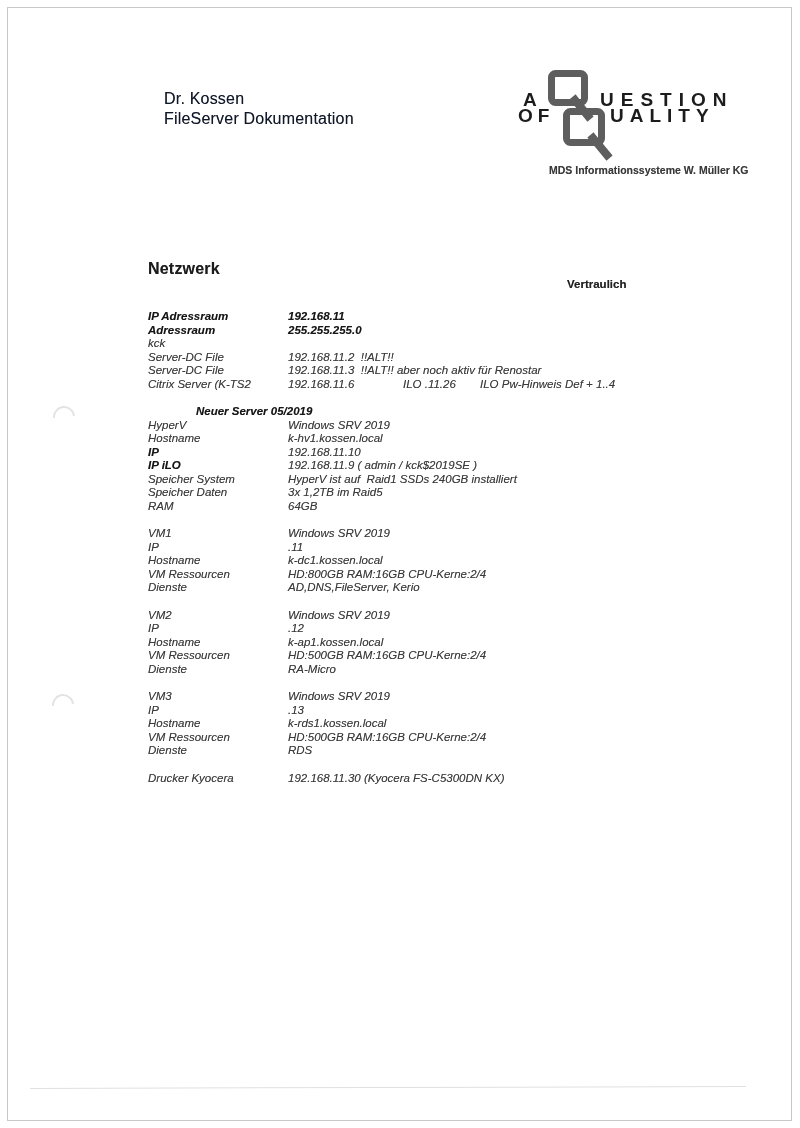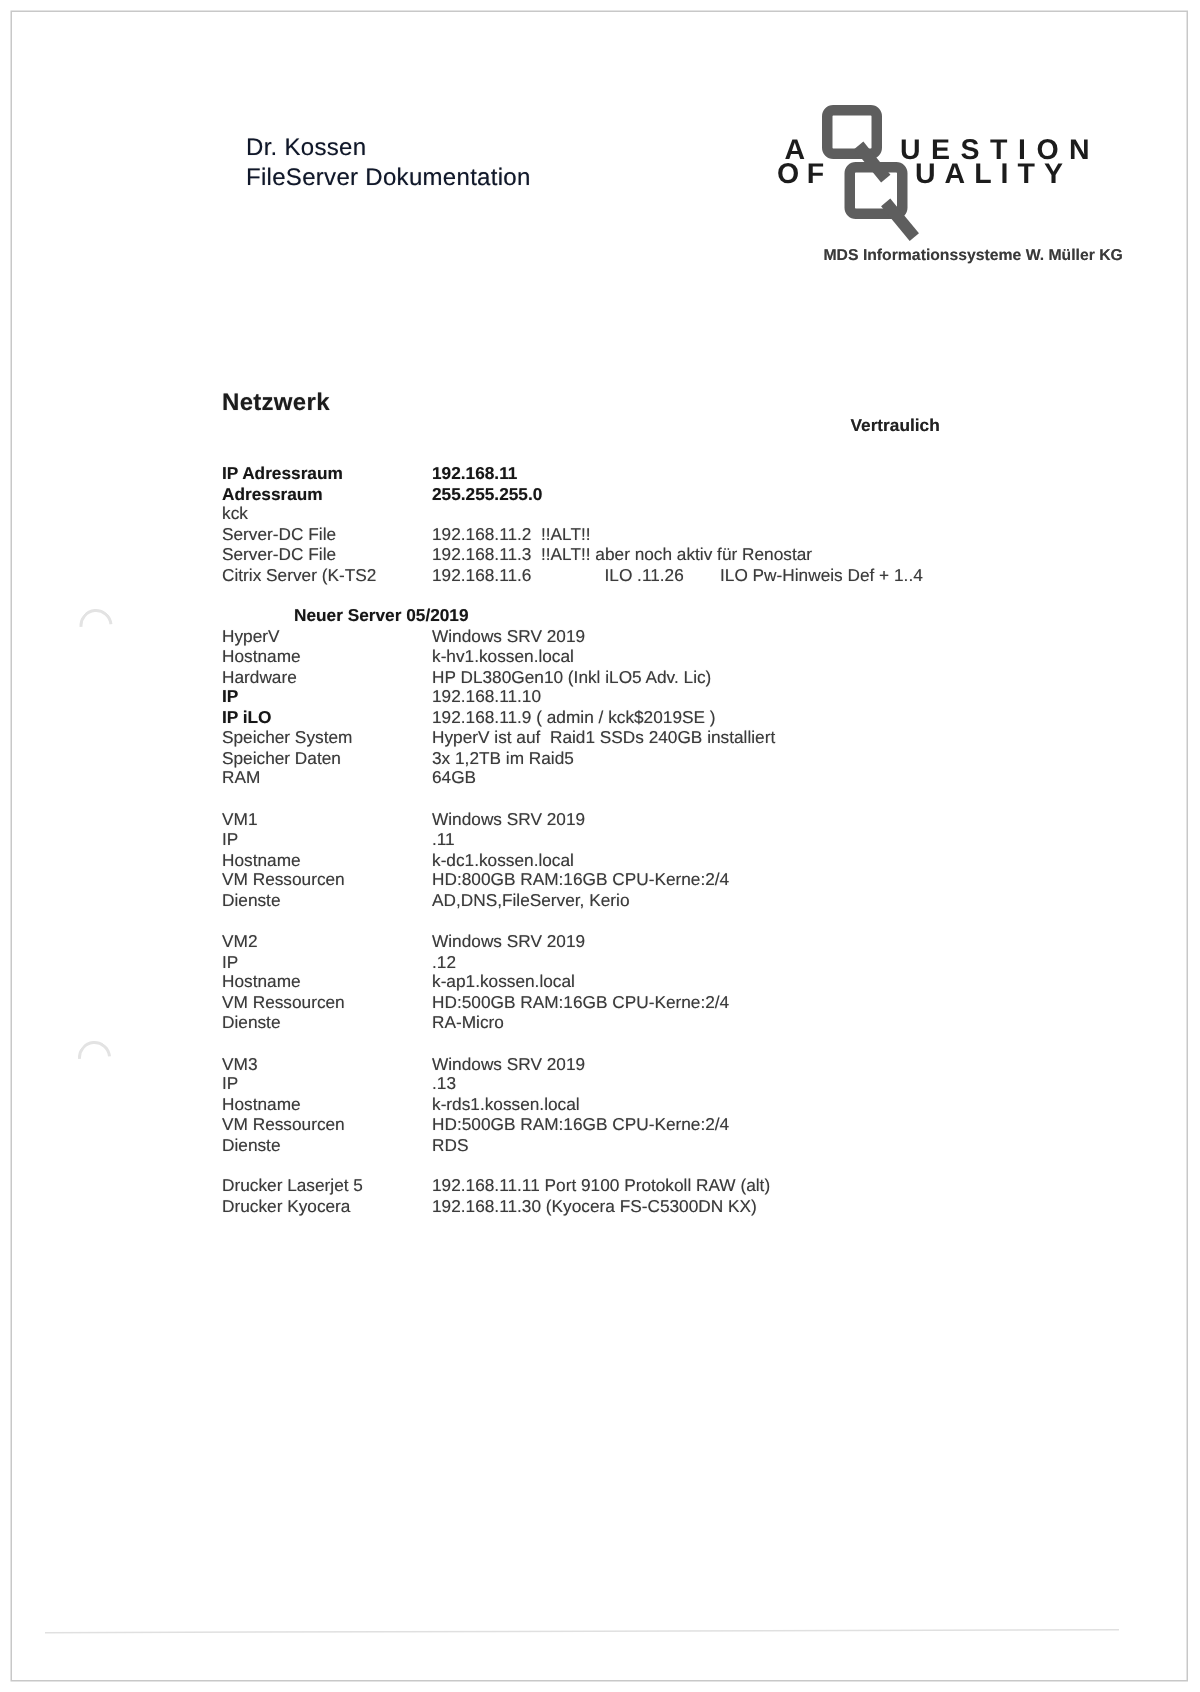--- a/index.html
+++ b/index.html
@@ -30,21 +30,21 @@
   
   .title { position:absolute; left:148px; top:260px; font-size:16px; font-weight:700;
            color:#1c1c1c; letter-spacing:.2px; text-shadow:0 0 .5px rgba(30,30,30,.5); }
   .classif { position:absolute; left:567px; top:266px; font-size:11.5px; font-weight:700;
              color:#222222; text-shadow:0 0 .4px rgba(30,30,30,.5);margin-top:12px; }
 
   
   .sections { position:absolute; left:148px; top:310px; width:600px; font-size:11.5px;
               line-height:13.5px; color:#3b3b3b; text-shadow:0 0 .45px rgba(55,55,55,.5); }
   .section { margin-bottom:14px; }
-  .row { display:flex; }
+  .row { display:flex;font-style:italic; }
   .lab { flex:0 0 140px; white-space:pre; }
   .lab.hd { flex:1 1 auto;padding-left:48px; }
   .val { white-space:pre; }
   .val.fx { flex:0 0 115px; }
   .c3 { flex:0 0 77px; white-space:pre; }
   .c4 { white-space:pre; }
   .b { font-weight:700; color:#161616; }
 </style>
 </head>
 <body>
@@ -115,24 +115,20 @@
         </div>
         <div class="row">
           <span class="lab">HyperV</span>
           <span class="val">Windows SRV 2019</span>
         </div>
         <div class="row">
           <span class="lab">Hostname</span>
           <span class="val">k-hv1.kossen.local</span>
         </div>
         <div class="row">
-          <span class="lab">Hardware</span>
-          <span class="val">HP DL380Gen10 (Inkl iLO5 Adv. Lic)</span>
-        </div>
-        <div class="row">
           <span class="lab b">IP</span>
           <span class="val">192.168.11.10</span>
         </div>
         <div class="row">
           <span class="lab b">IP iLO</span>
           <span class="val">192.168.11.9 ( admin / kck$2019SE )</span>
         </div>
         <div class="row">
           <span class="lab">Speicher System</span>
           <span class="val">HyperV ist auf  Raid1 SSDs 240GB installiert</span>
@@ -207,22 +203,18 @@
           <span class="lab">VM Ressourcen</span>
           <span class="val">HD:500GB RAM:16GB CPU-Kerne:2/4</span>
         </div>
         <div class="row">
           <span class="lab">Dienste</span>
           <span class="val">RDS</span>
         </div>
       </div>
       <div class="section">
         <div class="row">
-          <span class="lab">Drucker Laserjet 5</span>
-          <span class="val">192.168.11.11 Port 9100 Protokoll RAW (alt)</span>
-        </div>
-        <div class="row">
           <span class="lab">Drucker Kyocera</span>
           <span class="val">192.168.11.30 (Kyocera FS-C5300DN KX)</span>
         </div>
       </div>
     </div>
 </div>
 
 </body></html>

